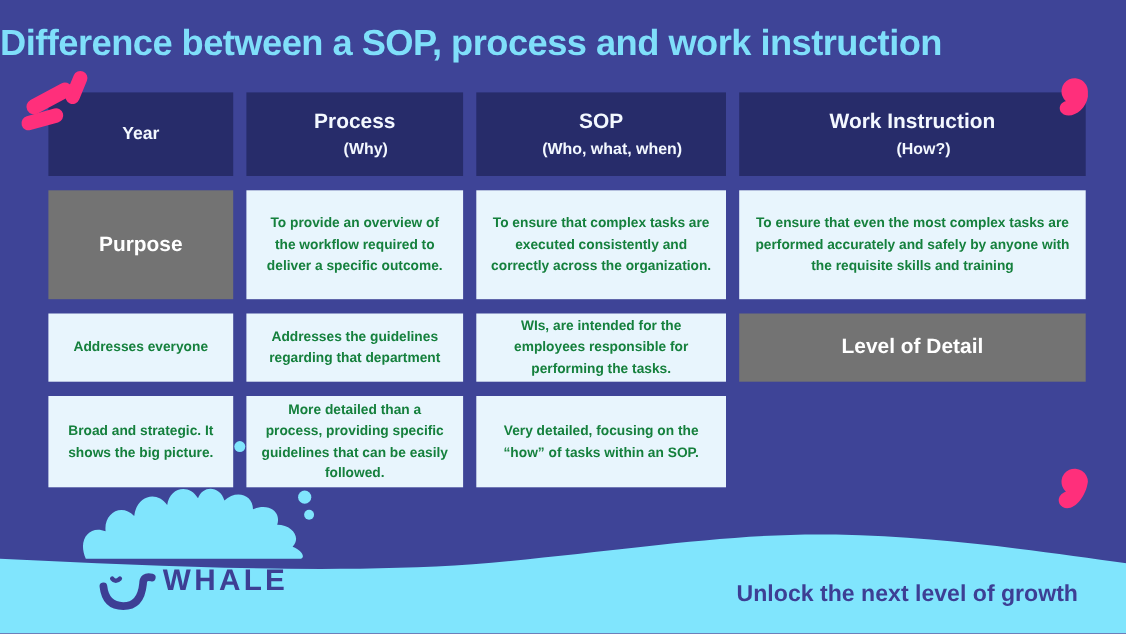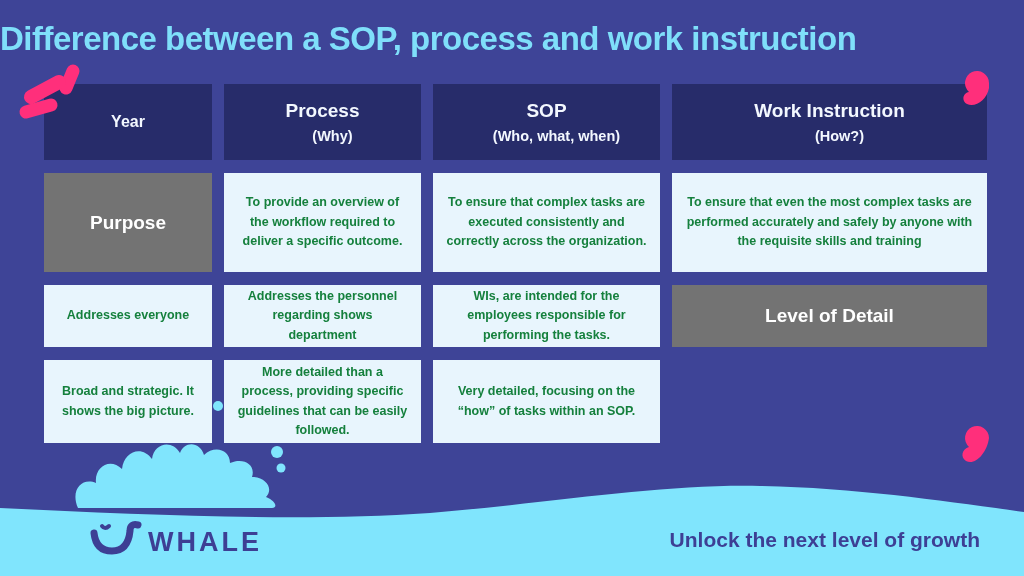--- a/index.html
+++ b/index.html
@@ -28,21 +28,21 @@
   .lcell{background:#737373;color:#ffffff;font-size:19px;font-weight:bold;}
   .dcell{
     background:#e8f5fd;color:#15803d;
     font-size:12.5px;font-weight:bold;line-height:1.55;
     padding:8px 13px;box-sizing:border-box;
   }
   .decor{position:absolute;z-index:3;}
   .bottom-art{position:absolute;left:0;top:395px;width:1024px;height:181px;z-index:1;}
   .footer-text{position:absolute;z-index:4;color:#3d3f94;}
   .brand{
-    left:148px;top:527px;font-size:27px;font-weight:bold;letter-spacing:3px;
+    left:148px;top:512px;font-size:27px;font-weight:bold;letter-spacing:3px;
   }
   .logo-icon{position:absolute;left:86px;top:515px;z-index:4;}
   .tagline{
     left:560px;top:528px;width:420px;text-align:right;
     font-size:21px;font-weight:bold;
   }
 </style>
 </head>
 <body>
 
@@ -66,21 +66,21 @@
       <div class="hname">Work Instruction</div>
       <div class="hsub">(How?)</div>
     </div>
 
     <div class="cell lcell">Purpose</div>
     <div class="cell dcell">To provide an overview of the workflow required to deliver a specific outcome.</div>
     <div class="cell dcell">To ensure that complex tasks are executed consistently and correctly across the organization.</div>
     <div class="cell dcell">To ensure that even the most complex tasks are performed accurately and safely by anyone with the requisite skills and training</div>
 
     <div class="cell dcell">Addresses everyone</div>
-    <div class="cell dcell">Addresses the personnel regarding shows department</div>
+    <div class="cell dcell">Addresses the guidelines regarding that department</div>
     <div class="cell dcell">WIs, are intended for the employees responsible for performing the tasks.</div>
 
     <div class="cell lcell">Level of Detail</div>
     <div class="cell dcell">Broad and strategic. It shows the big picture.</div>
     <div class="cell dcell">More detailed than a process, providing specific guidelines that can be easily followed.</div>
     <div class="cell dcell">Very detailed, focusing on the “how” of tasks within an SOP.</div>
   </div>
 
   <svg class="bottom-art" viewBox="0 0 1024 181" xmlns="http://www.w3.org/2000/svg">
     <g fill="#80e5fd">

